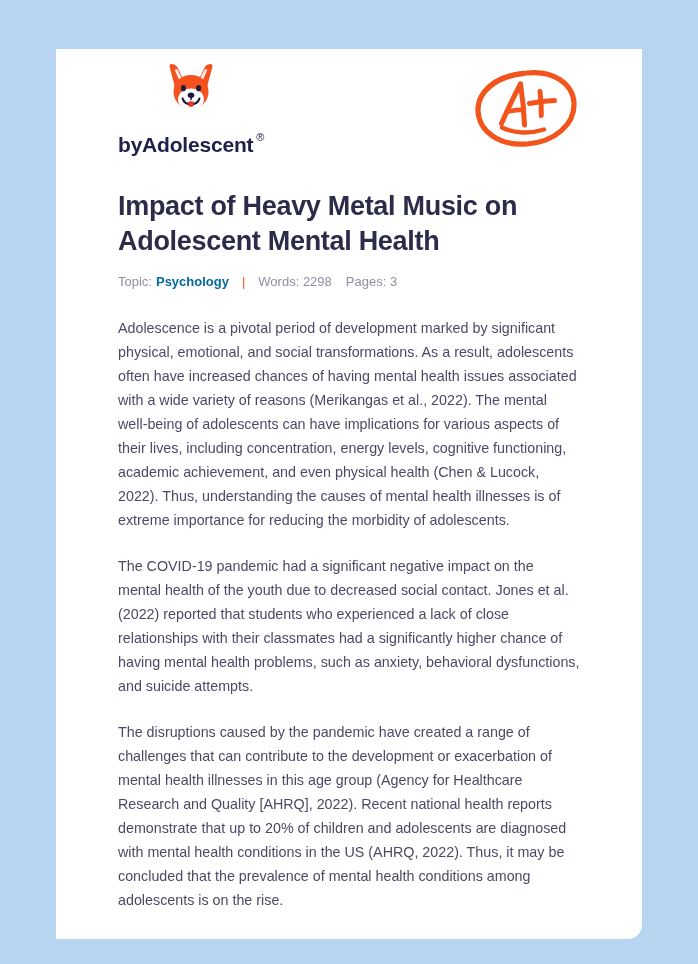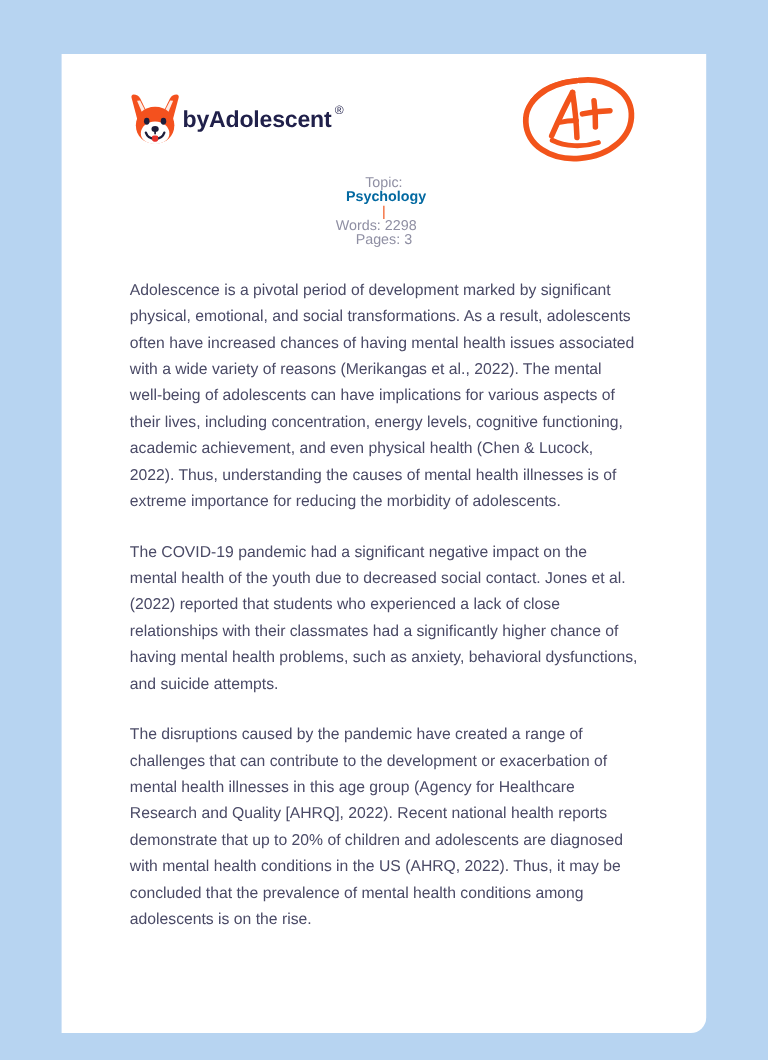--- a/index.html
+++ b/index.html
@@ -35,21 +35,22 @@
     display: flex;
     align-items: center;
     justify-content: space-between;
     height: 110px;
     padding-top: 8px;
   }
 
   .brand {
     display: flex;
     align-items: center;
-    gap: 2px;
+    gap: 24px;
+    flex-direction: column;
   }
 
   .corgi-logo {
     width: 46px;
     height: 48px;
     flex: 0 0 auto;
     display: block;
   }
 
   .brand-text {
@@ -79,27 +80,27 @@
   .doc-title {
     font-size: 27px;
     line-height: 1.28;
     font-weight: bold;
     color: #2c2c4a;
     margin: 30px 0 0 0;
     letter-spacing: -0.3px;
   }
 
   .meta-row {
+    margin-top: 17px;
     font-size: 13px;
     color: #8f8fa3;
     display: flex;
     align-items: center;
     flex-wrap: wrap;
     line-height: 1;
-    flex-direction: column;
   }
   .meta-label { color: #8f8fa3; }
   .meta-topic {
     color: #0369a1;
     font-weight: bold;
     margin-left: 4px;
   }
   .meta-sep {
     color: #f2541b;
     margin: 0 13px;
@@ -176,20 +177,21 @@
 
         <path d="M35.5 47.5 C41.5 46.2 47 45.6 52 45.6" fill="none" stroke="#f2541b" stroke-width="4.6" stroke-linecap="round"></path>
 
         <path d="M30 63.5 C42 69.5 58 70 72 65.5" fill="none" stroke="#f2541b" stroke-width="4.4" stroke-linecap="round"></path>
 
         <path d="M68 27.5 C69 35.5 69.5 43.5 69.3 51.5" fill="none" stroke="#f2541b" stroke-width="5" stroke-linecap="round"></path>
         <path d="M57.5 39.5 C65 37.9 74 36.9 82.5 36.6" fill="none" stroke="#f2541b" stroke-width="5" stroke-linecap="round"></path>
       </svg>
     </div>
 
+    <h1 class="doc-title">Impact of Heavy Metal Music on Adolescent Mental Health</h1>
 
     <div class="meta-row">
       <span class="meta-label">Topic:</span>
       <span class="meta-topic">Psychology</span>
       <span class="meta-sep">|</span>
       <span class="meta-words">Words: 2298</span>
       <span>Pages: 3</span>
     </div>
 
 

